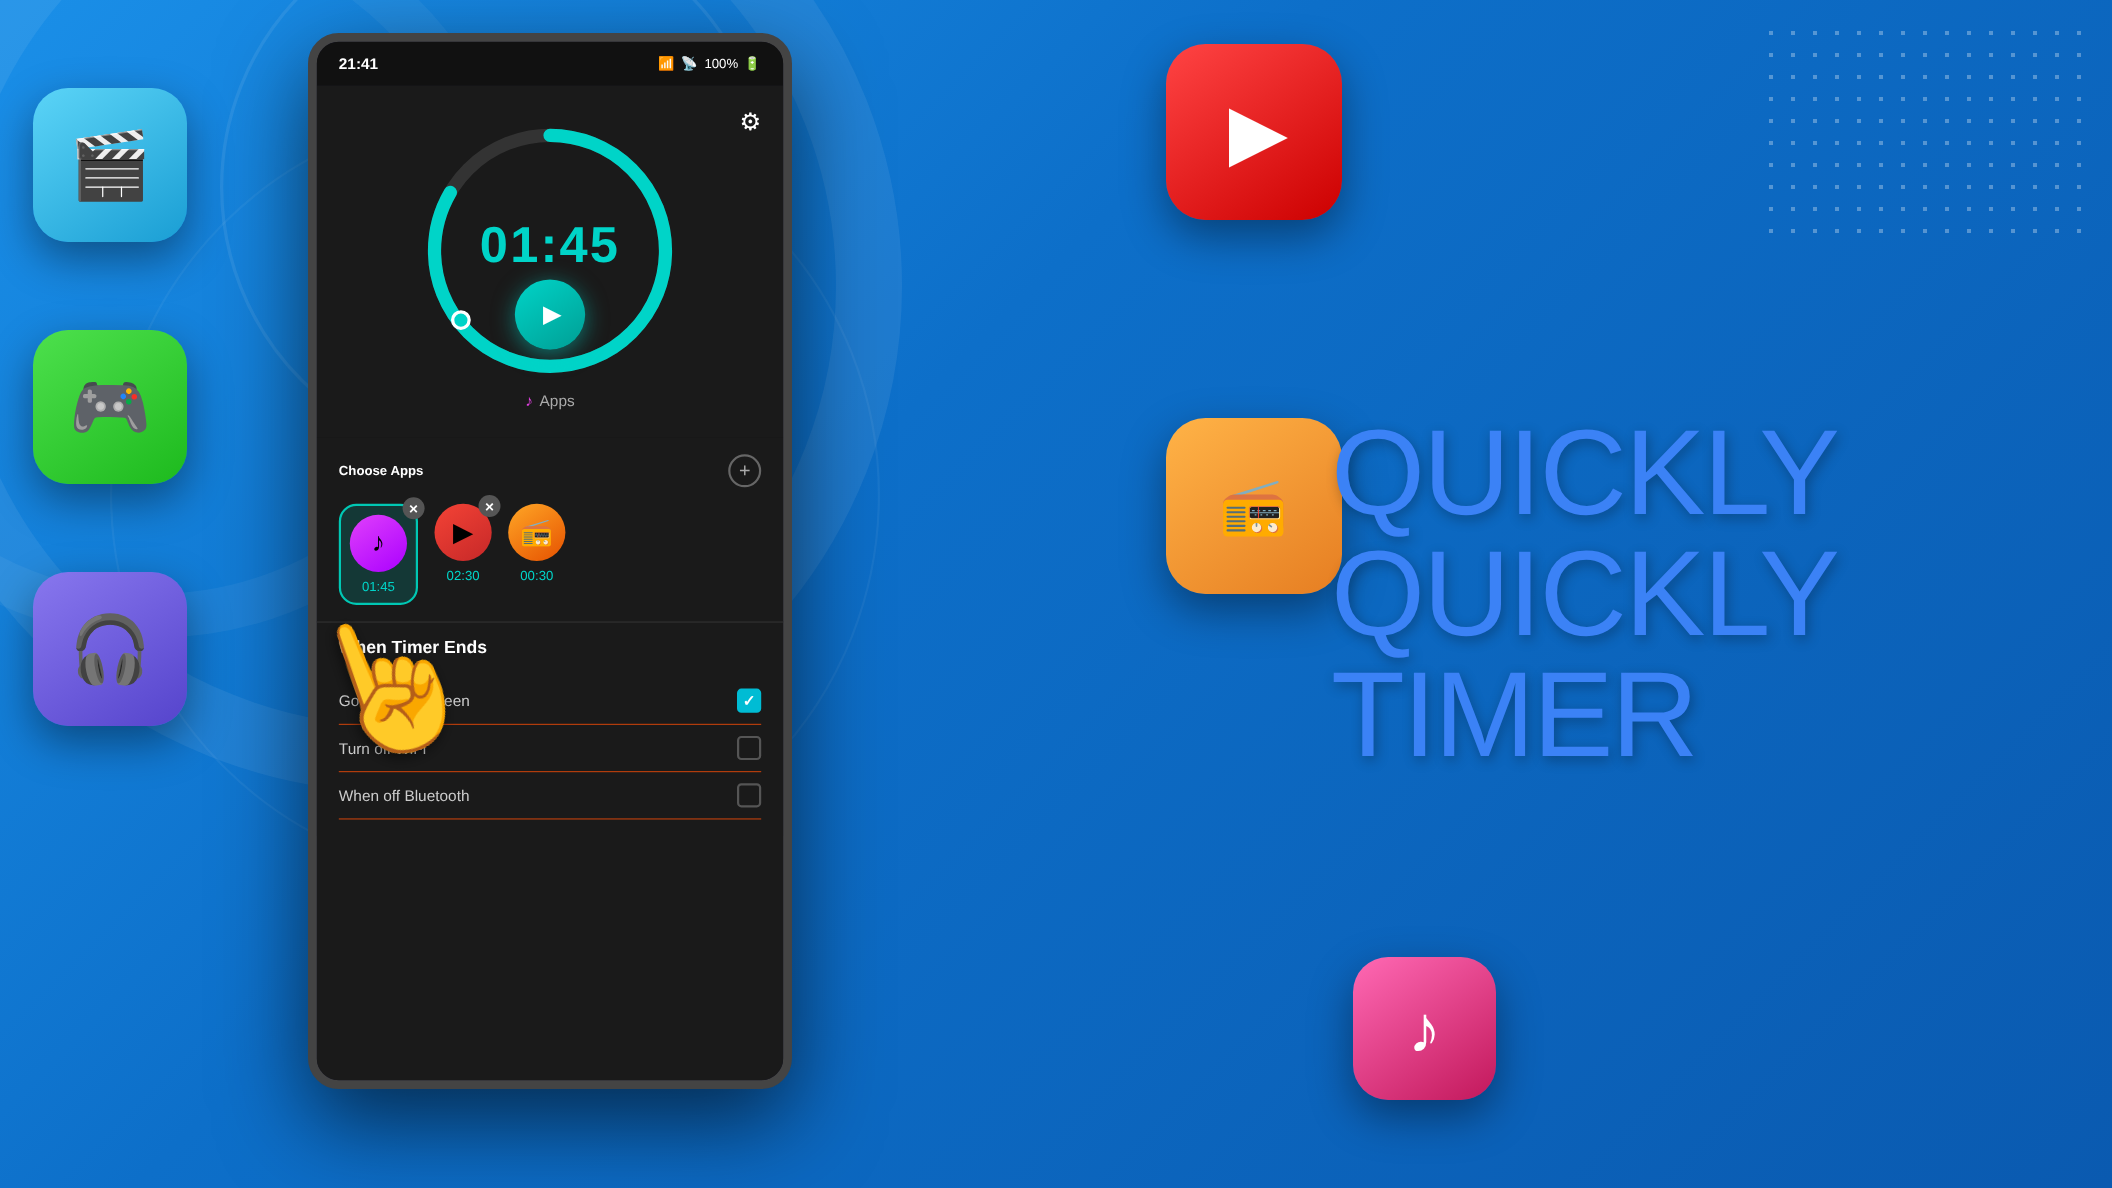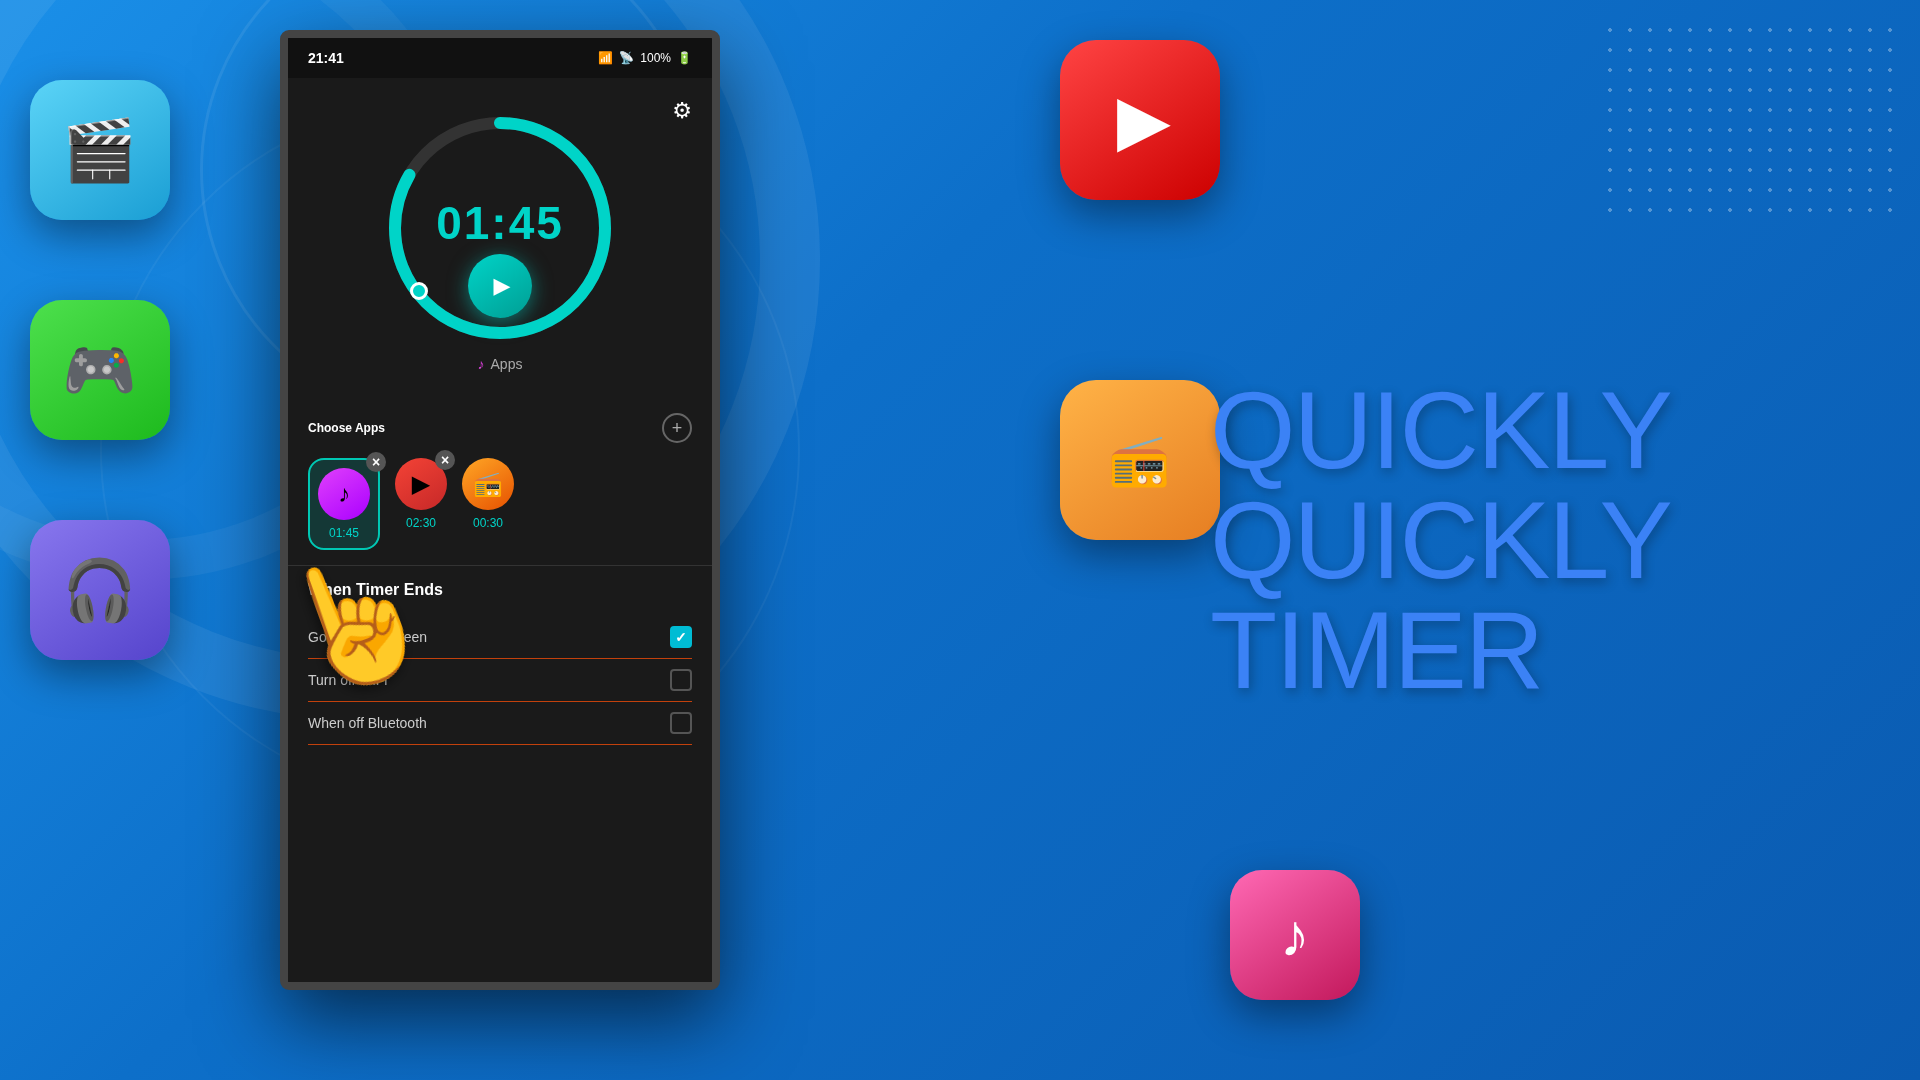--- a/index.html
+++ b/index.html
@@ -84,21 +84,21 @@
       left: 280px;
       top: 30px;
       width: 450px;
       height: 1000px;
     }
 
     .phone-frame {
       width: 440px;
       height: 960px;
       background: #1a1a2e;
-      border-radius: 9px;
+      border-radius: 28px;
       border: 8px solid #444;
       overflow: hidden;
       position: relative;
       box-shadow: 0 30px 80px rgba(0,0,0,0.6);
     }
 
     .phone-notch-area {
       background: #111;
       height: 40px;
       display: flex;

